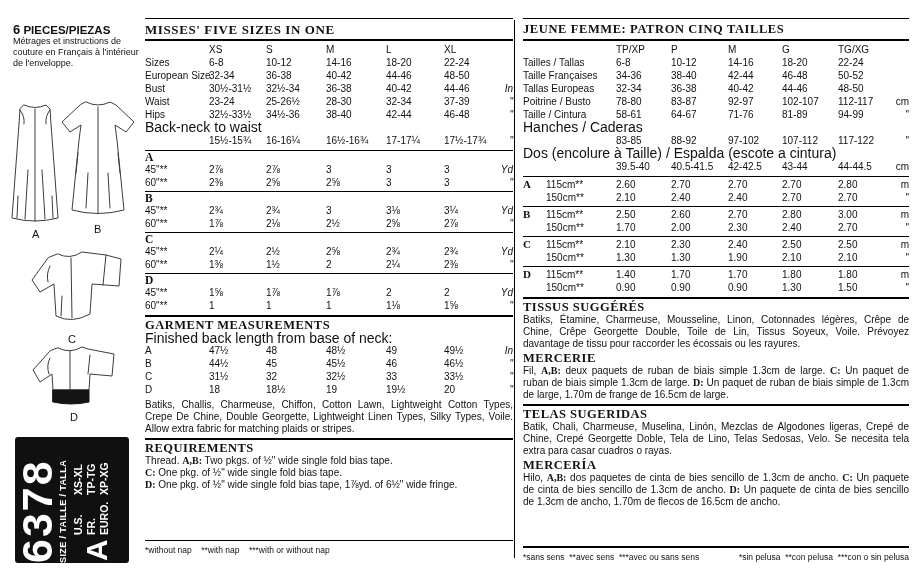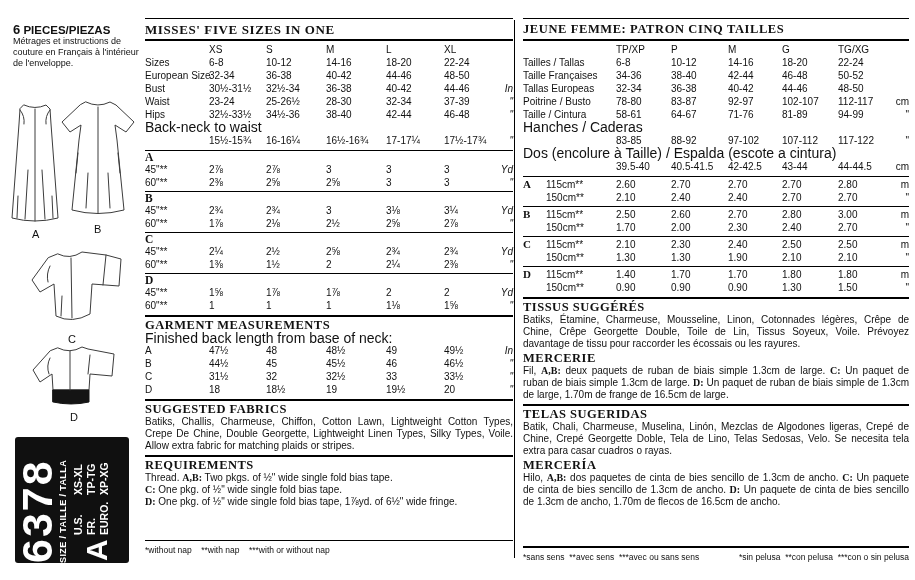--- a/index.html
+++ b/index.html
@@ -196,21 +196,20 @@
     <div class="stitle">GARMENT MEASUREMENTS</div>
     <div class="sub" style="line-height:12px;">Finished back length from base of neck:</div>
     <div class="tbl imp">
         <div class="tr"><span class="td">A</span><span class="td">47½</span><span class="td">48</span><span class="td">48½</span><span class="td">49</span><span class="td">49½</span><span class="td">In</span></div>
         <div class="tr"><span class="td">B</span><span class="td">44½</span><span class="td">45</span><span class="td">45½</span><span class="td">46</span><span class="td">46½</span><span class="td">"</span></div>
         <div class="tr"><span class="td">C</span><span class="td">31½</span><span class="td">32</span><span class="td">32½</span><span class="td">33</span><span class="td">33½</span><span class="td">"</span></div>
         <div class="tr"><span class="td">D</span><span class="td">18</span><span class="td">18½</span><span class="td">19</span><span class="td">19½</span><span class="td">20</span><span class="td">"</span></div>
       </div>
     <div class="gap3"></div>
 
-    <div class="stitle">SUGGESTED FABRICS</div>
     <p class="para" style="margin:0;">Batiks, Challis, Charmeuse, Chiffon, Cotton Lawn, Lightweight Cotton Types, Crepe De Chine, Double Georgette, Lightweight Linen Types, Silky Types, Voile. Allow extra fabric for matching plaids or stripes.</p>
     <div class="gap3"></div>
 
     <div class="stitle">REQUIREMENTS</div>
     <div class="para" style="text-align:left;"><span>Thread. </span><span class="seg-b">A,B:</span><span> Two pkgs. of ½" wide single fold bias tape.</span></div>
     <div class="para" style="text-align:left;"><span class="seg-b">C:</span><span> One pkg. of ½" wide single fold bias tape.</span></div>
     <div class="para" style="text-align:left;"><span class="seg-b">D:</span><span> One pkg. of ½" wide single fold bias tape, 1⅞yd. of 6½" wide fringe.</span></div>
   </div>
 
   <div class="mid-foot">*without nap    **with nap    ***with or without nap</div>

